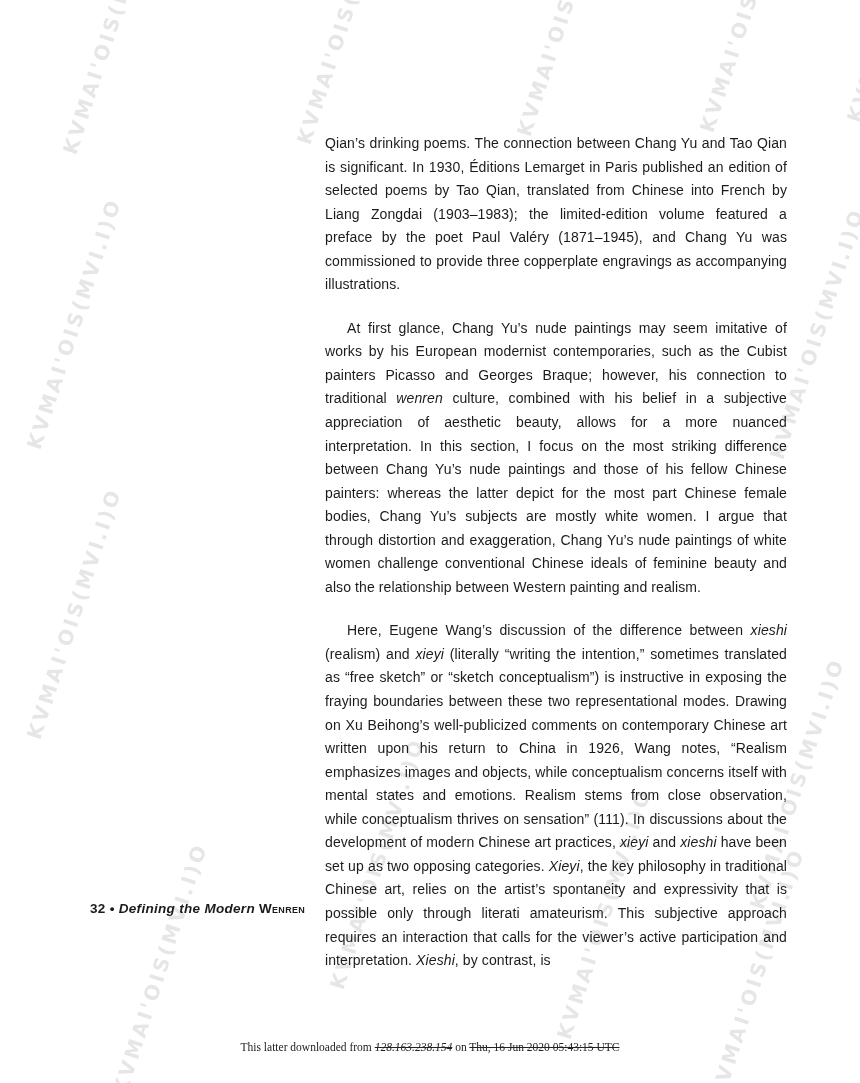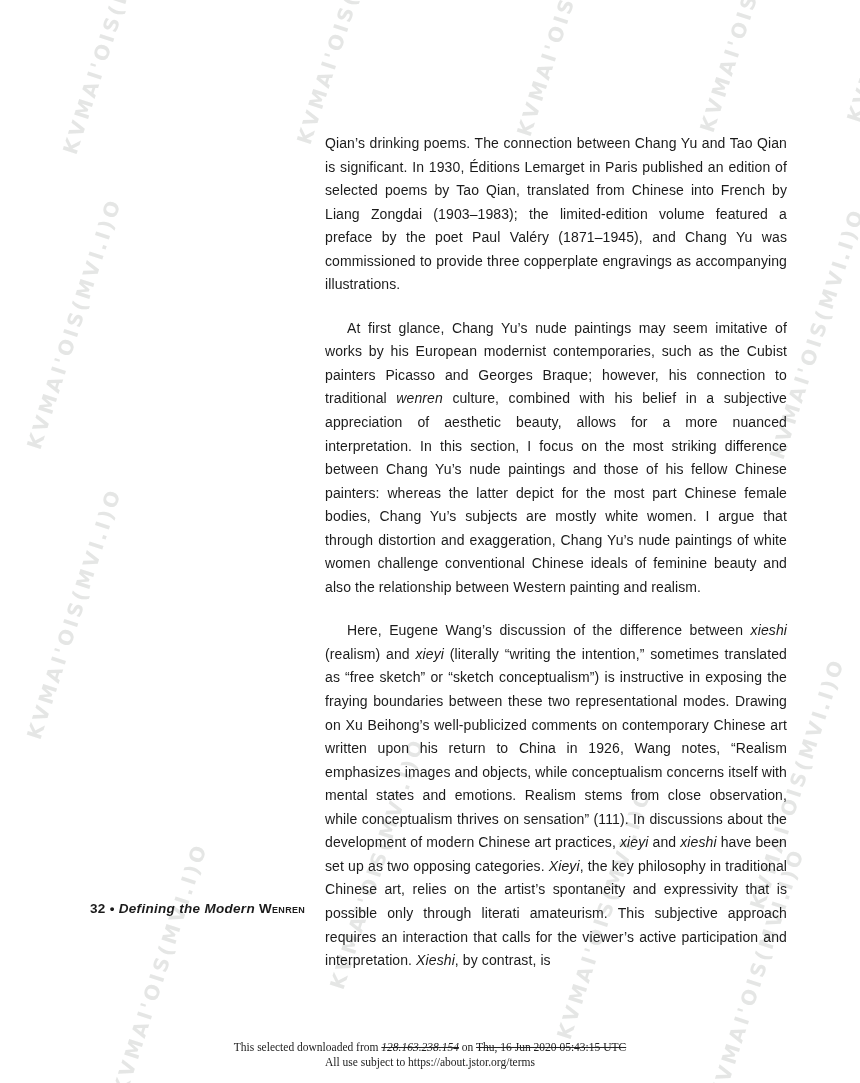--- a/index.html
+++ b/index.html
@@ -100,17 +100,16 @@
 
   <main class="text-block">
       <p class="para"><span>Qian’s drinking poems. The connection between Chang Yu and Tao Qian is significant. In 1930, Éditions Lemarget in Paris published an edition of selected poems by Tao Qian, translated from Chinese into French by Liang Zongdai (1903–1983); the limited-edition volume featured a preface by the poet Paul Valéry (1871–1945), and Chang Yu was commissioned to provide three copperplate engravings as accompanying illustrations.</span></p>
       <p class="para indent"><span>At first glance, Chang Yu’s nude paintings may seem imitative of works by his European modernist contemporaries, such as the Cubist painters Picasso and Georges Braque; however, his connection to traditional </span><span style="font-style: italic;">wenren</span><span> culture, combined with his belief in a subjective appreciation of aesthetic beauty, allows for a more nuanced interpretation. In this section, I focus on the most striking difference between Chang Yu’s nude paintings and those of his fellow Chinese painters: whereas the latter depict for the most part Chinese female bodies, Chang Yu’s subjects are mostly white women. I argue that through distortion and exaggeration, Chang Yu’s nude paintings of white women challenge conventional Chinese ideals of feminine beauty and also the relationship between Western painting and realism.</span></p>
       <p class="para indent"><span>Here, Eugene Wang’s discussion of the difference between </span><span style="font-style: italic;">xieshi</span><span> (realism) and </span><span style="font-style: italic;">xieyi</span><span> (literally “writing the intention,” sometimes translated as “free sketch” or “sketch conceptualism”) is instructive in exposing the fraying boundaries between these two representational modes. Drawing on Xu Beihong’s well-publicized comments on contemporary Chinese art written upon his return to China in 1926, Wang notes, “Realism emphasizes images and objects, while conceptualism concerns itself with mental states and emotions. Realism stems from close observation, while conceptualism thrives on sensation” (111). In discussions about the development of modern Chinese art practices, </span><span style="font-style: italic;">xieyi</span><span> and </span><span style="font-style: italic;">xieshi</span><span> have been set up as two opposing categories. </span><span style="font-style: italic;">Xieyi</span><span>, the key philosophy in traditional Chinese art, relies on the artist’s spontaneity and expressivity that is possible only through literati amateurism. This subjective approach requires an interaction that calls for the viewer’s active participation and interpretation. </span><span style="font-style: italic;">Xieshi</span><span>, by contrast, is</span></p>
     </main>
 
   <div class="running-footer"><span style="font-weight: 700;">32 • </span><span style="font-style: italic; font-weight: 700;">Defining the Modern </span><span style="font-weight: 700; font-variant: small-caps;">Wenren</span></div>
 
   <div class="jstor">
-    <div class="jstor-line1"><span>This selected downloaded from </span><span style="text-decoration: line-through; font-style: italic;">128.163.238.154</span><span> on </span><span style="text-decoration: line-through; text-align: right;">Thu, 16 Jun 2020 05:43:15 UTC</span></div>
-    <div class="jstor-line2">All use subject to https://about.jstor.org/terms</div>
+    <div class="jstor-line1"><span>This latter downloaded from </span><span style="text-decoration: line-through; font-style: italic;">128.163.238.154</span><span> on </span><span style="text-decoration: line-through; text-align: right;">Thu, 16 Jun 2020 05:43:15 UTC</span></div>
   </div>
 
 </div>
 
 </body></html>

